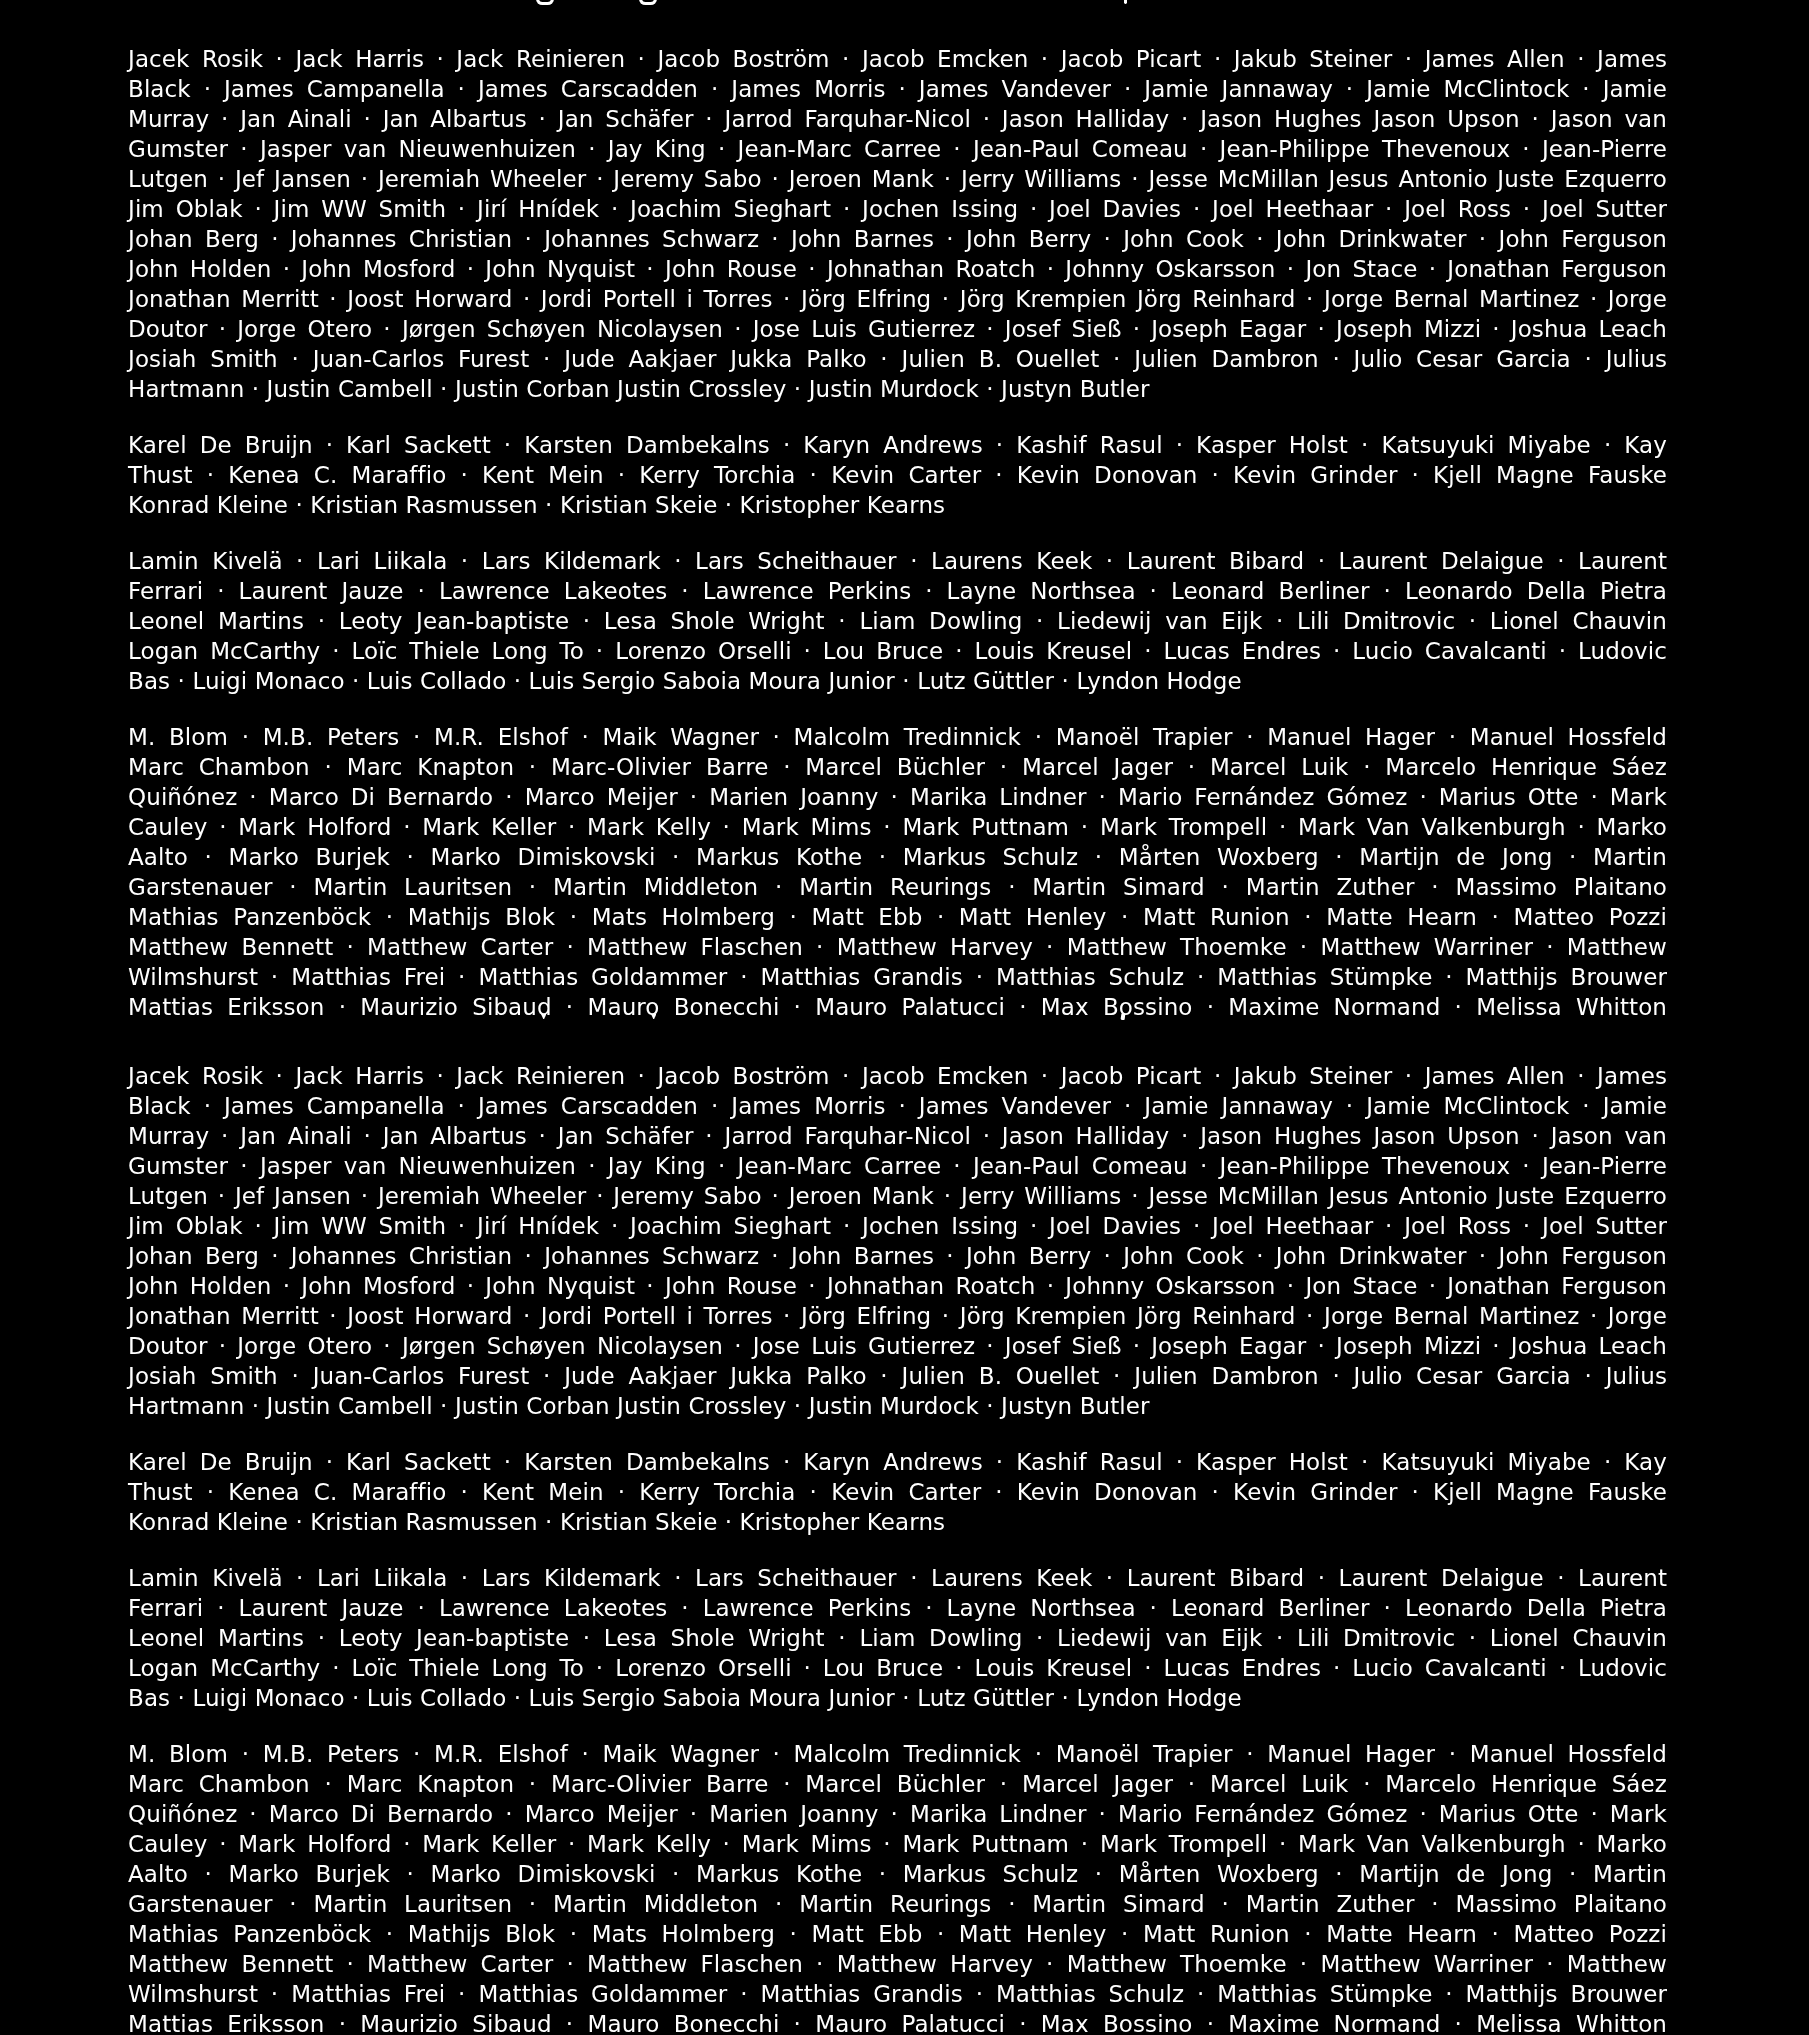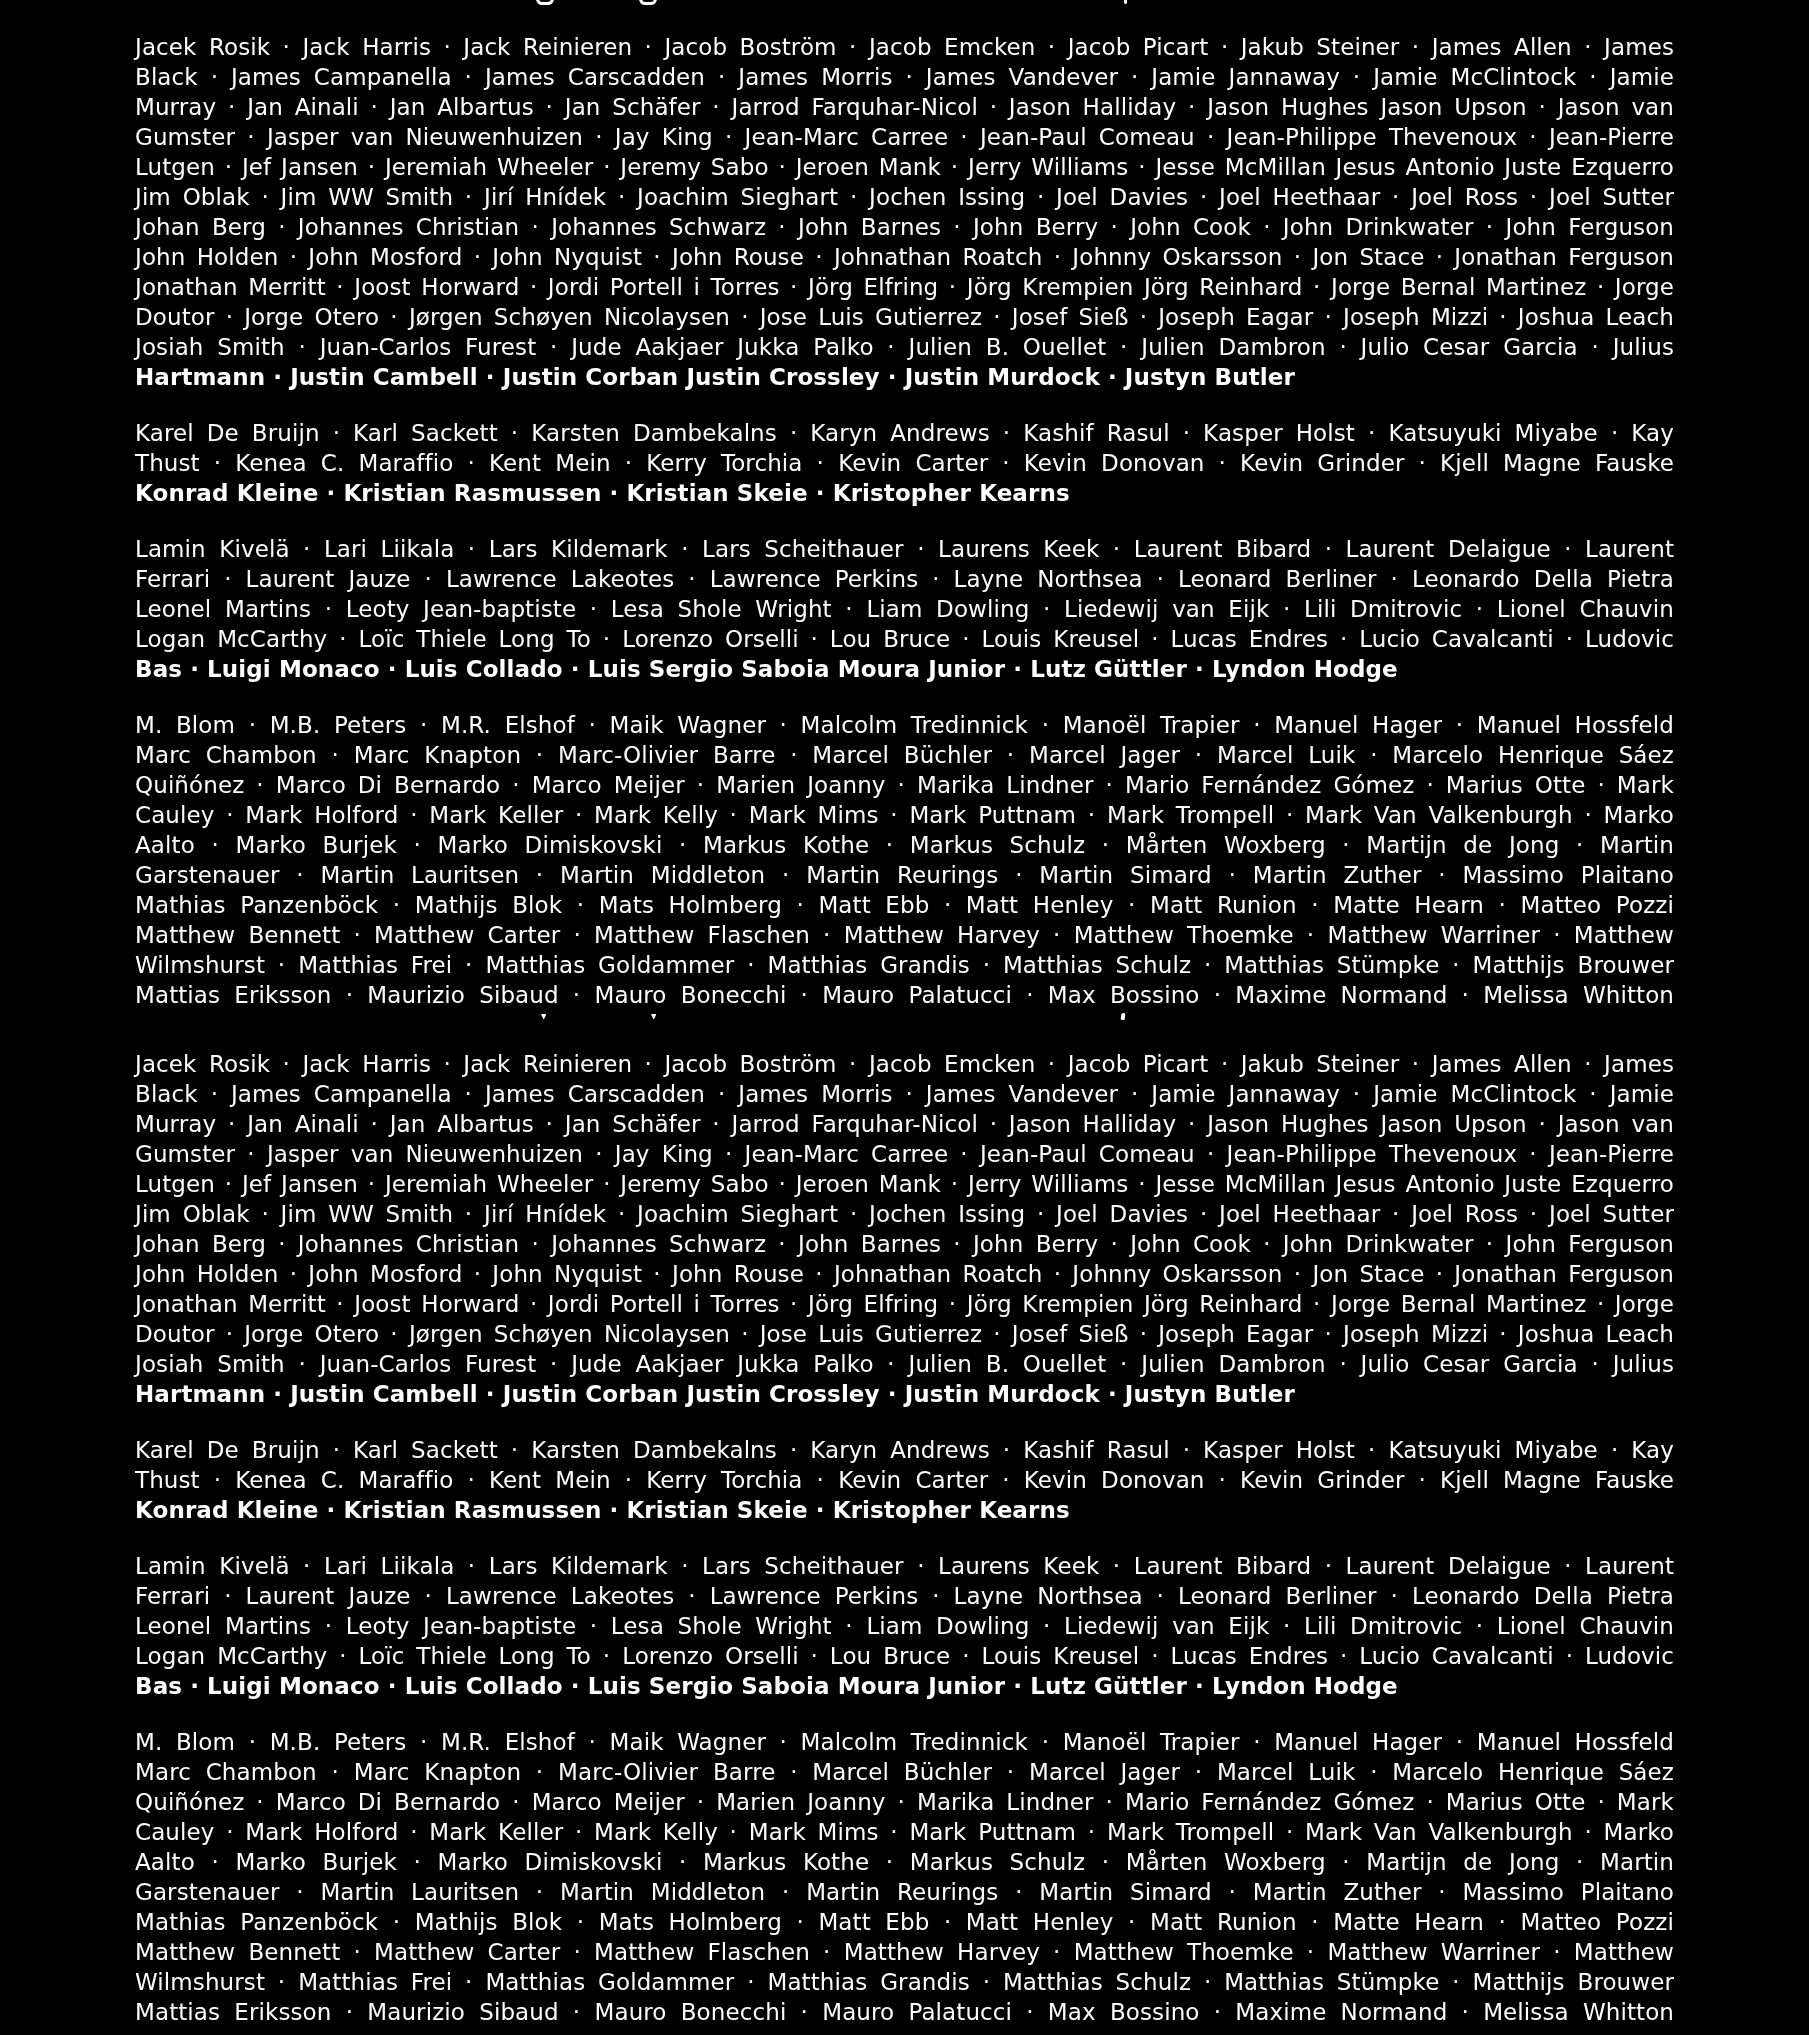--- a/index.html
+++ b/index.html
@@ -11,41 +11,41 @@
     overflow: hidden;
   }
   #credits-screen {
     position: relative;
     width: 1809px;
     height: 2035px;
     background: #000000;
   }
   .tile {
     position: absolute;
-    left: 135px;
+    left: 128px;
     width: 1539px;
     color: #ffffff;
     font-family: "DejaVu Sans", "Liberation Sans", sans-serif;
     font-size: 23px;
     line-height: 30px;
     font-weight: 400;
+    margin-top: 12px;
   }
   .tile.t0 { top: 32px; }
   .tile.t1 { top: 1049px; }
   .para { margin: 0 0 26px 0; }
   .para:last-child { margin-bottom: 0; }
   .line {
     text-align: justify;
     text-align-last: justify;
     white-space: normal;
     letter-spacing: 0.1px;
   }
   .line.end {
     text-align-last: left;
-    font-weight: bold;
   }
   
   .frag { position: absolute; }
   .frag.arc {
     width: 11.8px; height: 8.1px;
     border: 3.2px solid #ffffff;
     border-top: none;
     border-bottom-left-radius: 6.3px;
     border-bottom-right-radius: 6.3px;
     top: -5.9px;

